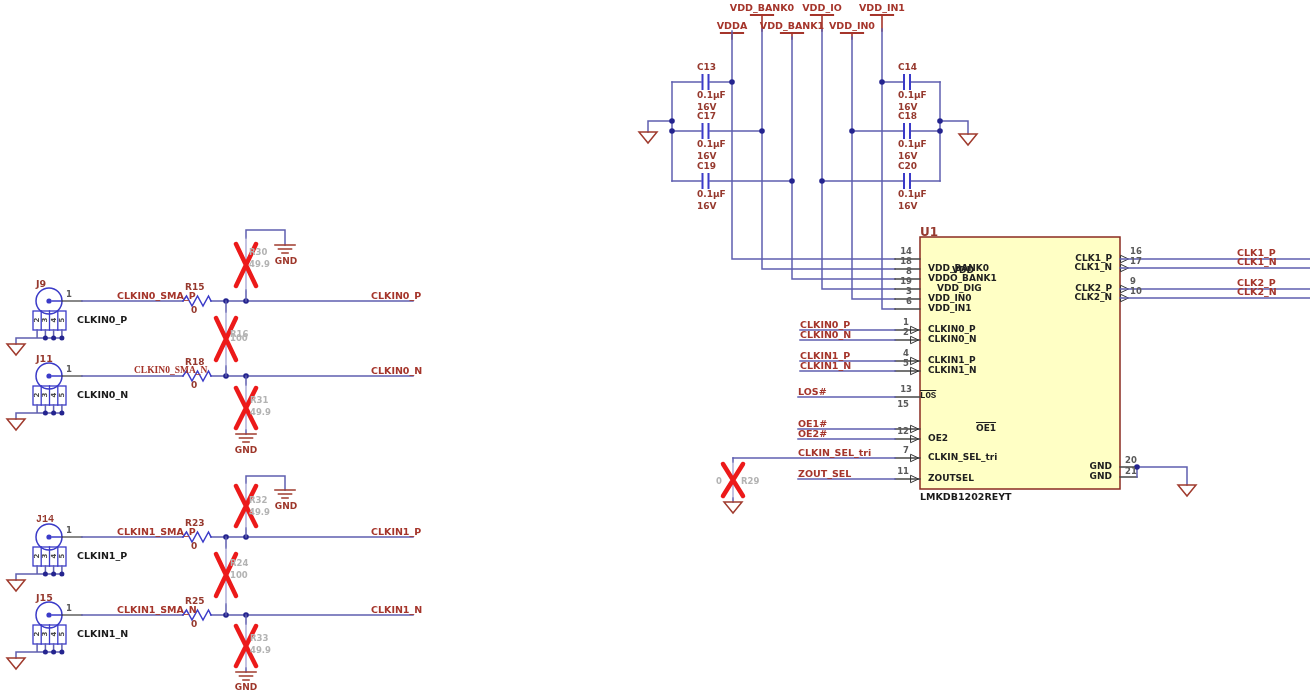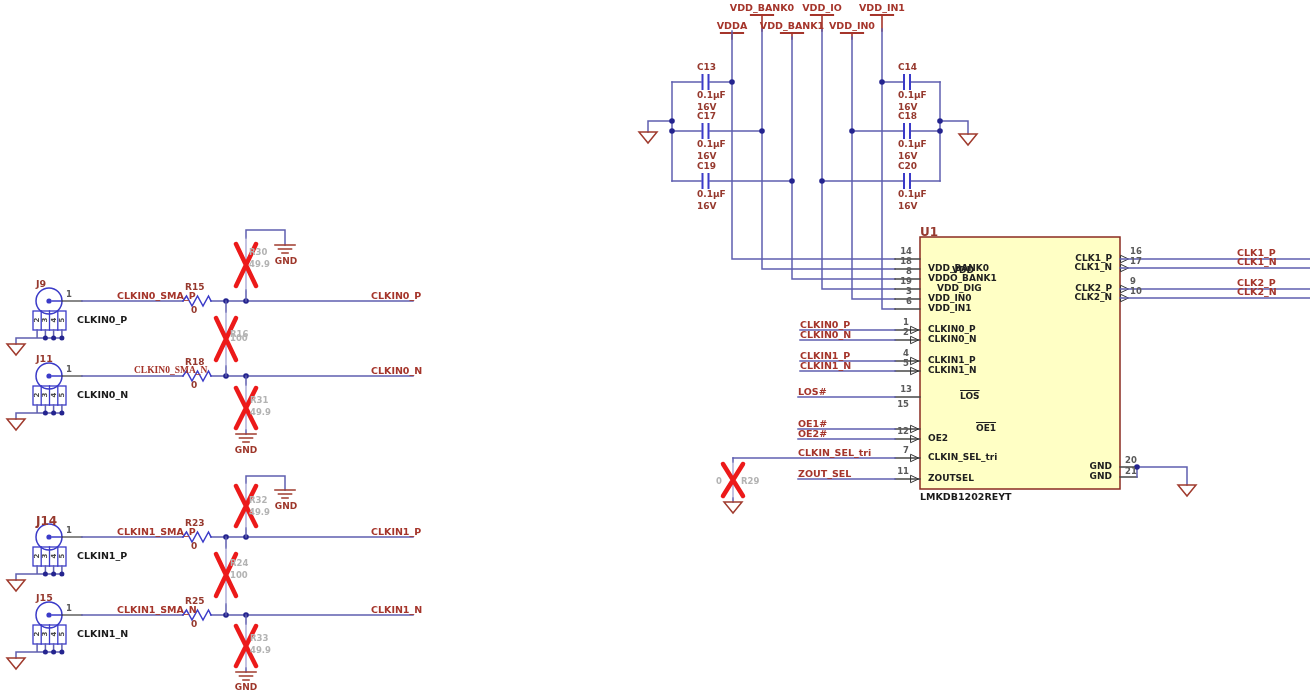--- a/index.html
+++ b/index.html
@@ -324,21 +324,21 @@
 <span class="t pname" style="left:928px;top:266px;margin-left:24px;">VDD</span>
 <span class="t pname" style="left:928px;top:264px;">VDD_BANK0</span>
 <span class="t pname" style="left:928px;top:274px;">VDDO_BANK1</span>
 <span class="t pname" style="left:920px;top:284px;margin-left:17px;">VDD_DIG</span>
 <span class="t pname" style="left:928px;top:294px;">VDD_IN0</span>
 <span class="t pname" style="left:928px;top:304px;">VDD_IN1</span>
 <span class="t pname" style="left:928px;top:325px;">CLKIN0_P</span>
 <span class="t pname" style="left:928px;top:335px;">CLKIN0_N</span>
 <span class="t pname" style="left:928px;top:356px;">CLKIN1_P</span>
 <span class="t pname" style="left:928px;top:366px;">CLKIN1_N</span>
-<span class="t pname ovl" style="left:960px;top:392px;">LOS</span>
+<span class="t pname ovl" style="left:920px;top:392px;font-family:Liberation Mono, monospace;">LOS</span>
 <span class="t pname ovl" style="left:928px;top:424px;margin-left:48px;">OE1</span>
 <span class="t pname" style="left:928px;top:434px;">OE2</span>
 <span class="t pname" style="left:928px;top:453px;">CLKIN_SEL_tri</span>
 <span class="t pname" style="left:928px;top:474px;">ZOUTSEL</span>
 
 <span class="t pname rt" style="left:1112px;top:254px;">CLK1_P</span>
 <span class="t pname rt" style="left:1112px;top:263px;">CLK1_N</span>
 <span class="t pname rt" style="left:1112px;top:284px;">CLK2_P</span>
 <span class="t pname rt" style="left:1112px;top:293px;">CLK2_N</span>
 <span class="t pname rt" style="left:1112px;top:462px;">GND</span>
@@ -383,21 +383,21 @@
 <span class="t red" style="left:134px;top:366px;font-family:Liberation Serif, serif;">CLKIN0_SMA_N</span>
 <span class="t comp" style="left:185px;top:358px;">R18</span>
 <span class="t comp" style="left:191px;top:381px;">0</span>
 <span class="t red" style="left:371px;top:366px;">CLKIN0_N</span>
 <span class="t blk" style="left:77px;top:390px;">CLKIN0_N</span>
 <span class="t digit rot" style="left:37px;top:395px;">2</span>
 <span class="t digit rot" style="left:45px;top:395px;">3</span>
 <span class="t digit rot" style="left:54px;top:395px;">4</span>
 <span class="t digit rot" style="left:62px;top:395px;">5</span>
 
-<span class="t comp" style="left:36px;top:515px;font-size:12px;">J14</span>
+<span class="t comp" style="left:36px;top:515px;font-size:10px;font-family:Liberation Mono, monospace;">J14</span>
 <span class="t pnum" style="left:66px;top:526px;">1</span>
 <span class="t red" style="left:117px;top:527px;">CLKIN1_SMA_P</span>
 <span class="t comp" style="left:185px;top:519px;">R23</span>
 <span class="t comp" style="left:191px;top:542px;">0</span>
 <span class="t red" style="left:371px;top:527px;">CLKIN1_P</span>
 <span class="t blk" style="left:77px;top:551px;">CLKIN1_P</span>
 <span class="t digit rot" style="left:37px;top:556px;">2</span>
 <span class="t digit rot" style="left:45px;top:556px;">3</span>
 <span class="t digit rot" style="left:54px;top:556px;">4</span>
 <span class="t digit rot" style="left:62px;top:556px;">5</span>

